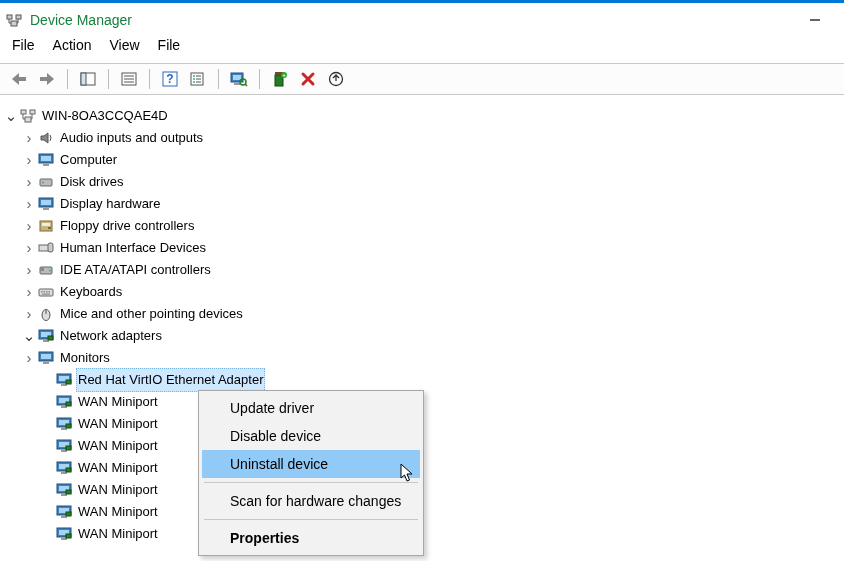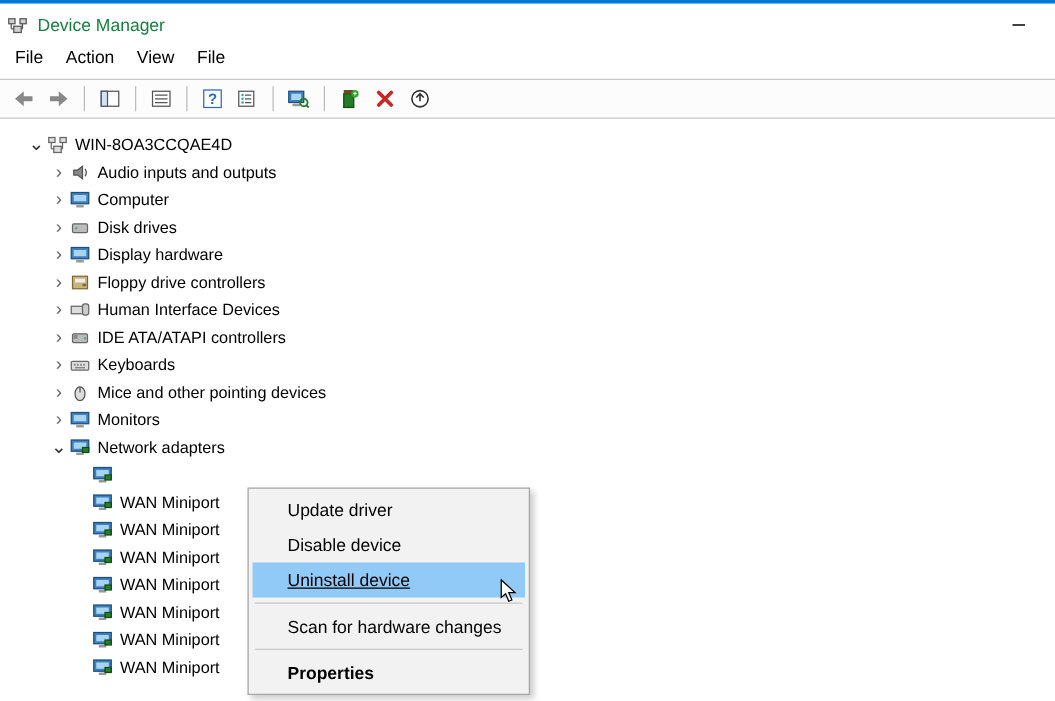--- a/index.html
+++ b/index.html
@@ -45,21 +45,21 @@
     }
     .toolbar .sep {
       width: 1px; height: 20px;
       background: #bbb; margin: 0 3px;
     }
     .toolbar .tbtn {
       width: 22px; height: 22px;
       display: flex; align-items: center; justify-content: center;
     }
     .tree {
-      padding: 10px 6px 0 22px;
+      padding: 10px 6px 0 4px;
       line-height: 22px;
     }
     .tree-row {
       display: flex; align-items: center;
       height: 22px;
       white-space: nowrap;
     }
     .tree-row .expander {
       width: 14px; display: inline-flex; align-items: center; justify-content: center;
       color: #555; font-size: 12px;
@@ -85,21 +85,20 @@
       border: 1px solid #a7a7a7;
       box-shadow: 3px 3px 5px rgba(0,0,0,.2);
       padding: 3px 3px;
       font-size: 14px;
     }
     .context-menu .cm-item {
       padding: 6px 10px 6px 28px;
     }
     .context-menu .cm-item.hover {
       background: #91c9f7;
-      text-decoration: underline;
     }
     .context-menu .cm-sep {
       height: 1px; background: #c8c8c8;
       margin: 4px 2px;
     }
     .context-menu .cm-default { font-weight: 700; }
 
     .cursor {
       position: absolute;
       left: 400px; top: 463px;
@@ -340,54 +339,55 @@
     <span class="dev-icon">
         <svg width="16" height="16" viewBox="0 0 16 16">
           <ellipse cx="8" cy="9" rx="4" ry="5.5" fill="#ddd" stroke="#555"></ellipse>
           <line x1="8" y1="3.5" x2="8" y2="8" stroke="#555"></line>
         </svg>
       </span>
     <span class="label">Mice and other pointing devices</span>
   </div>
 
   <div class="tree-row indent-1">
+    <span class="expander chev-down"></span>
+    <span class="dev-icon">
+        <svg width="16" height="16" viewBox="0 0 16 16">
+          <rect x="1" y="2" width="14" height="9" fill="#3b82c4" stroke="#1e4d76"></rect>
+          <rect x="3" y="4" width="10" height="5" fill="#aad3ef"></rect>
+          <rect x="5" y="12" width="6" height="2" fill="#999"></rect>
+          <rect x="10" y="8" width="5" height="4" fill="#2a7d2a" stroke="#0d4d0d"></rect>
+        </svg>
+      </span>
+    <span class="label">Network adapters</span>
+  </div>
+
+  <div class="tree-row indent-1">
     <span class="expander chev-right"></span>
     <span class="dev-icon">
         <svg width="16" height="16" viewBox="0 0 16 16">
           <rect x="1" y="2" width="14" height="9" fill="#3b82c4" stroke="#1e4d76"></rect>
           <rect x="3" y="4" width="10" height="5" fill="#aad3ef"></rect>
           <rect x="5" y="12" width="6" height="2" fill="#999"></rect>
         </svg>
       </span>
     <span class="label">Monitors</span>
   </div>
 
-  <div class="tree-row indent-1">
-    <span class="expander chev-down"></span>
-    <span class="dev-icon">
-        <svg width="16" height="16" viewBox="0 0 16 16">
-          <rect x="1" y="2" width="14" height="9" fill="#3b82c4" stroke="#1e4d76"></rect>
-          <rect x="3" y="4" width="10" height="5" fill="#aad3ef"></rect>
-          <rect x="5" y="12" width="6" height="2" fill="#999"></rect>
-          <rect x="10" y="8" width="5" height="4" fill="#2a7d2a" stroke="#0d4d0d"></rect>
-        </svg>
-      </span>
-    <span class="label">Network adapters</span>
-  </div>
-
   <div class="tree-row indent-2 selected">
     <span class="expander"></span>
     <span class="dev-icon">
         <svg width="16" height="16" viewBox="0 0 16 16">
           <rect x="1" y="2" width="14" height="9" fill="#3b82c4" stroke="#1e4d76"></rect>
           <rect x="3" y="4" width="10" height="5" fill="#aad3ef"></rect>
           <rect x="5" y="12" width="6" height="2" fill="#999"></rect>
           <rect x="10" y="8" width="5" height="4" fill="#2a7d2a" stroke="#0d4d0d"></rect>
         </svg>
       </span>
+    <span class="label">Red Hat VirtIO Ethernet Adapter</span>
   </div>
 
   <div class="tree-row indent-2">
     <span class="expander"></span>
     <span class="dev-icon">
         <svg width="16" height="16" viewBox="0 0 16 16">
           <rect x="1" y="2" width="14" height="9" fill="#3b82c4" stroke="#1e4d76"></rect>
           <rect x="3" y="4" width="10" height="5" fill="#aad3ef"></rect>
           <rect x="5" y="12" width="6" height="2" fill="#999"></rect>
           <rect x="10" y="8" width="5" height="4" fill="#2a7d2a" stroke="#0d4d0d"></rect>

